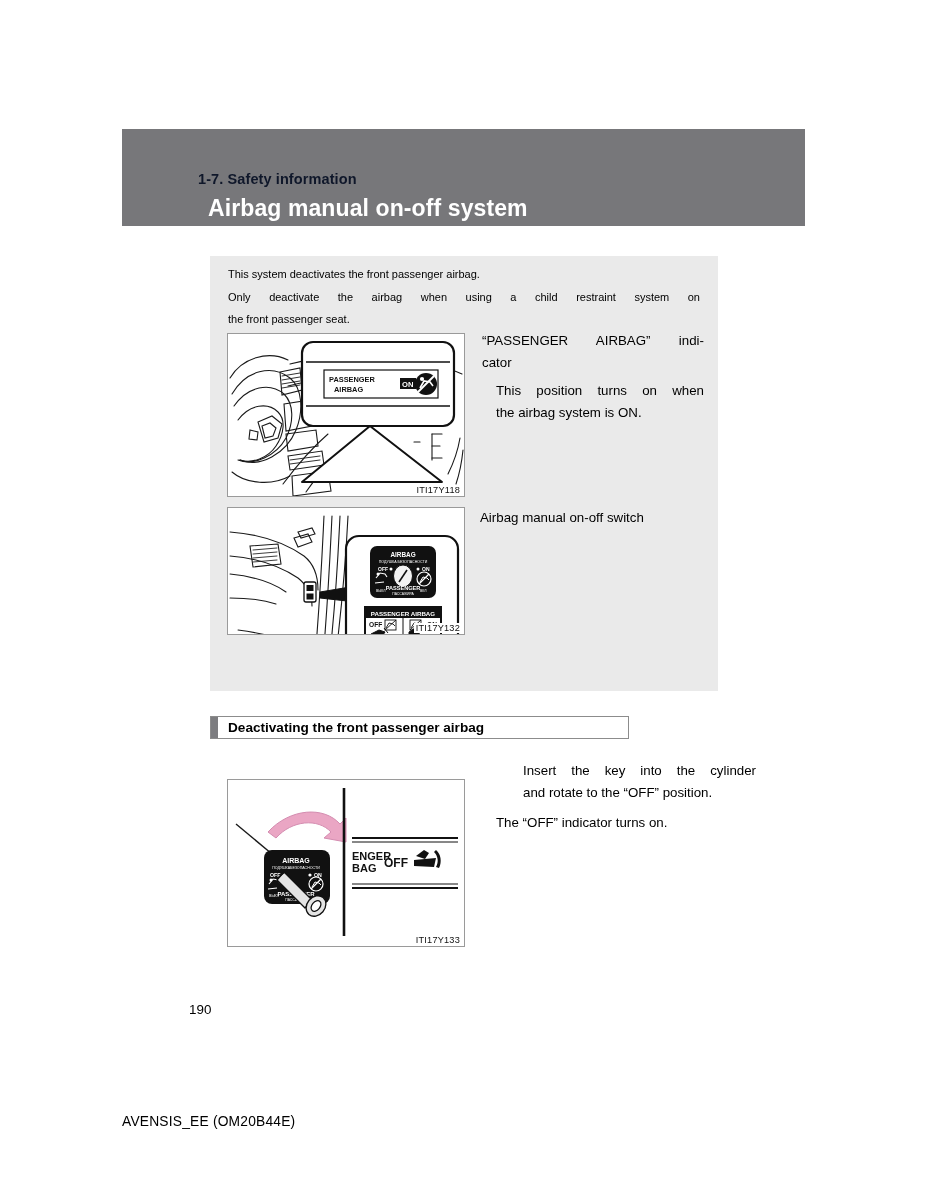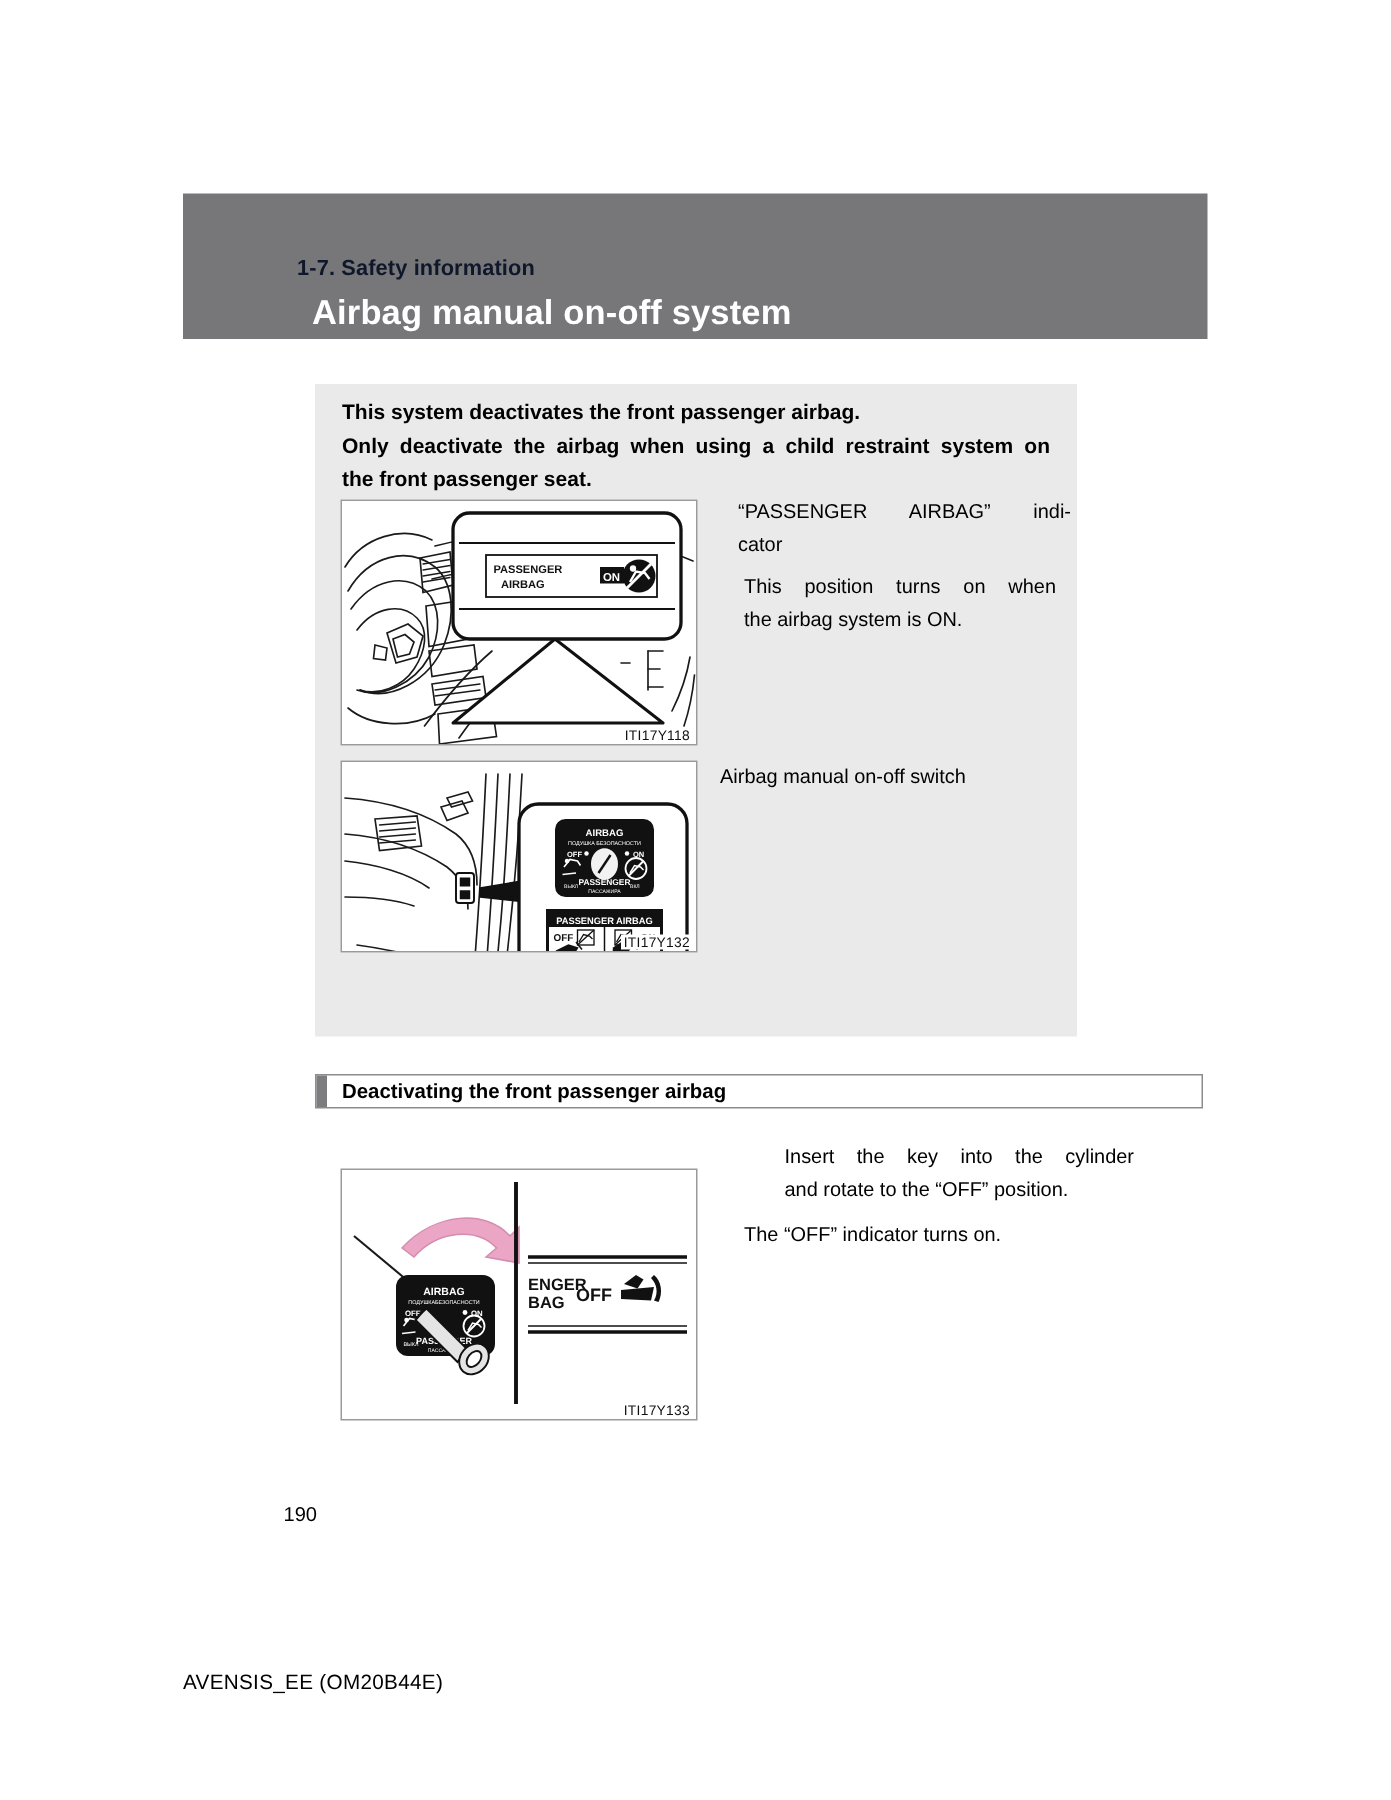--- a/index.html
+++ b/index.html
@@ -52,22 +52,22 @@
     width: 508px;
     height: 435px;
     background: #eaeaea;
   }
 
   .intro {
     position: absolute;
     left: 18px;
     top: 7px;
     width: 472px;
-    font-size: 14px;
-    font-weight: bold;
+    font-size: 11px;
+    font-weight: normal;
     line-height: 22.5px;
   }
   .intro .l1 { display:block; }
   .intro .l2 {
     display: block;
     text-align: justify;
     text-align-last: justify;
   }
   .intro .l3 { display:block; }
 
@@ -96,21 +96,21 @@
   }
 
   
   .side-text {
     position: absolute;
     font-size: 13.3px;
     line-height: 21.5px;
     color: #000;
   }
   .side-head {
-    left: 282px;
+    left: 272px;
     top: 74px;
     width: 222px;
     text-align: justify;
     text-align-last: left;
   }
   .side-head .jline {
     display: block;
     text-align: justify;
     text-align-last: justify;
   }
@@ -128,21 +128,21 @@
     left: 270px;
     top: 251px;
     width: 225px;
   }
 
   
   .subsec {
     position: absolute;
     left: 210px;
     top: 716px;
-    width: 592px;
+    width: 419px;
     height: 23px;
     border: 1px solid #8c8c8c;
     box-sizing: border-box;
     background: #ffffff;
   }
   .subsec .tab {
     position: absolute;
     left: 0; top: 0;
     width: 7px; height: 100%;
     background: #7d7d80;

